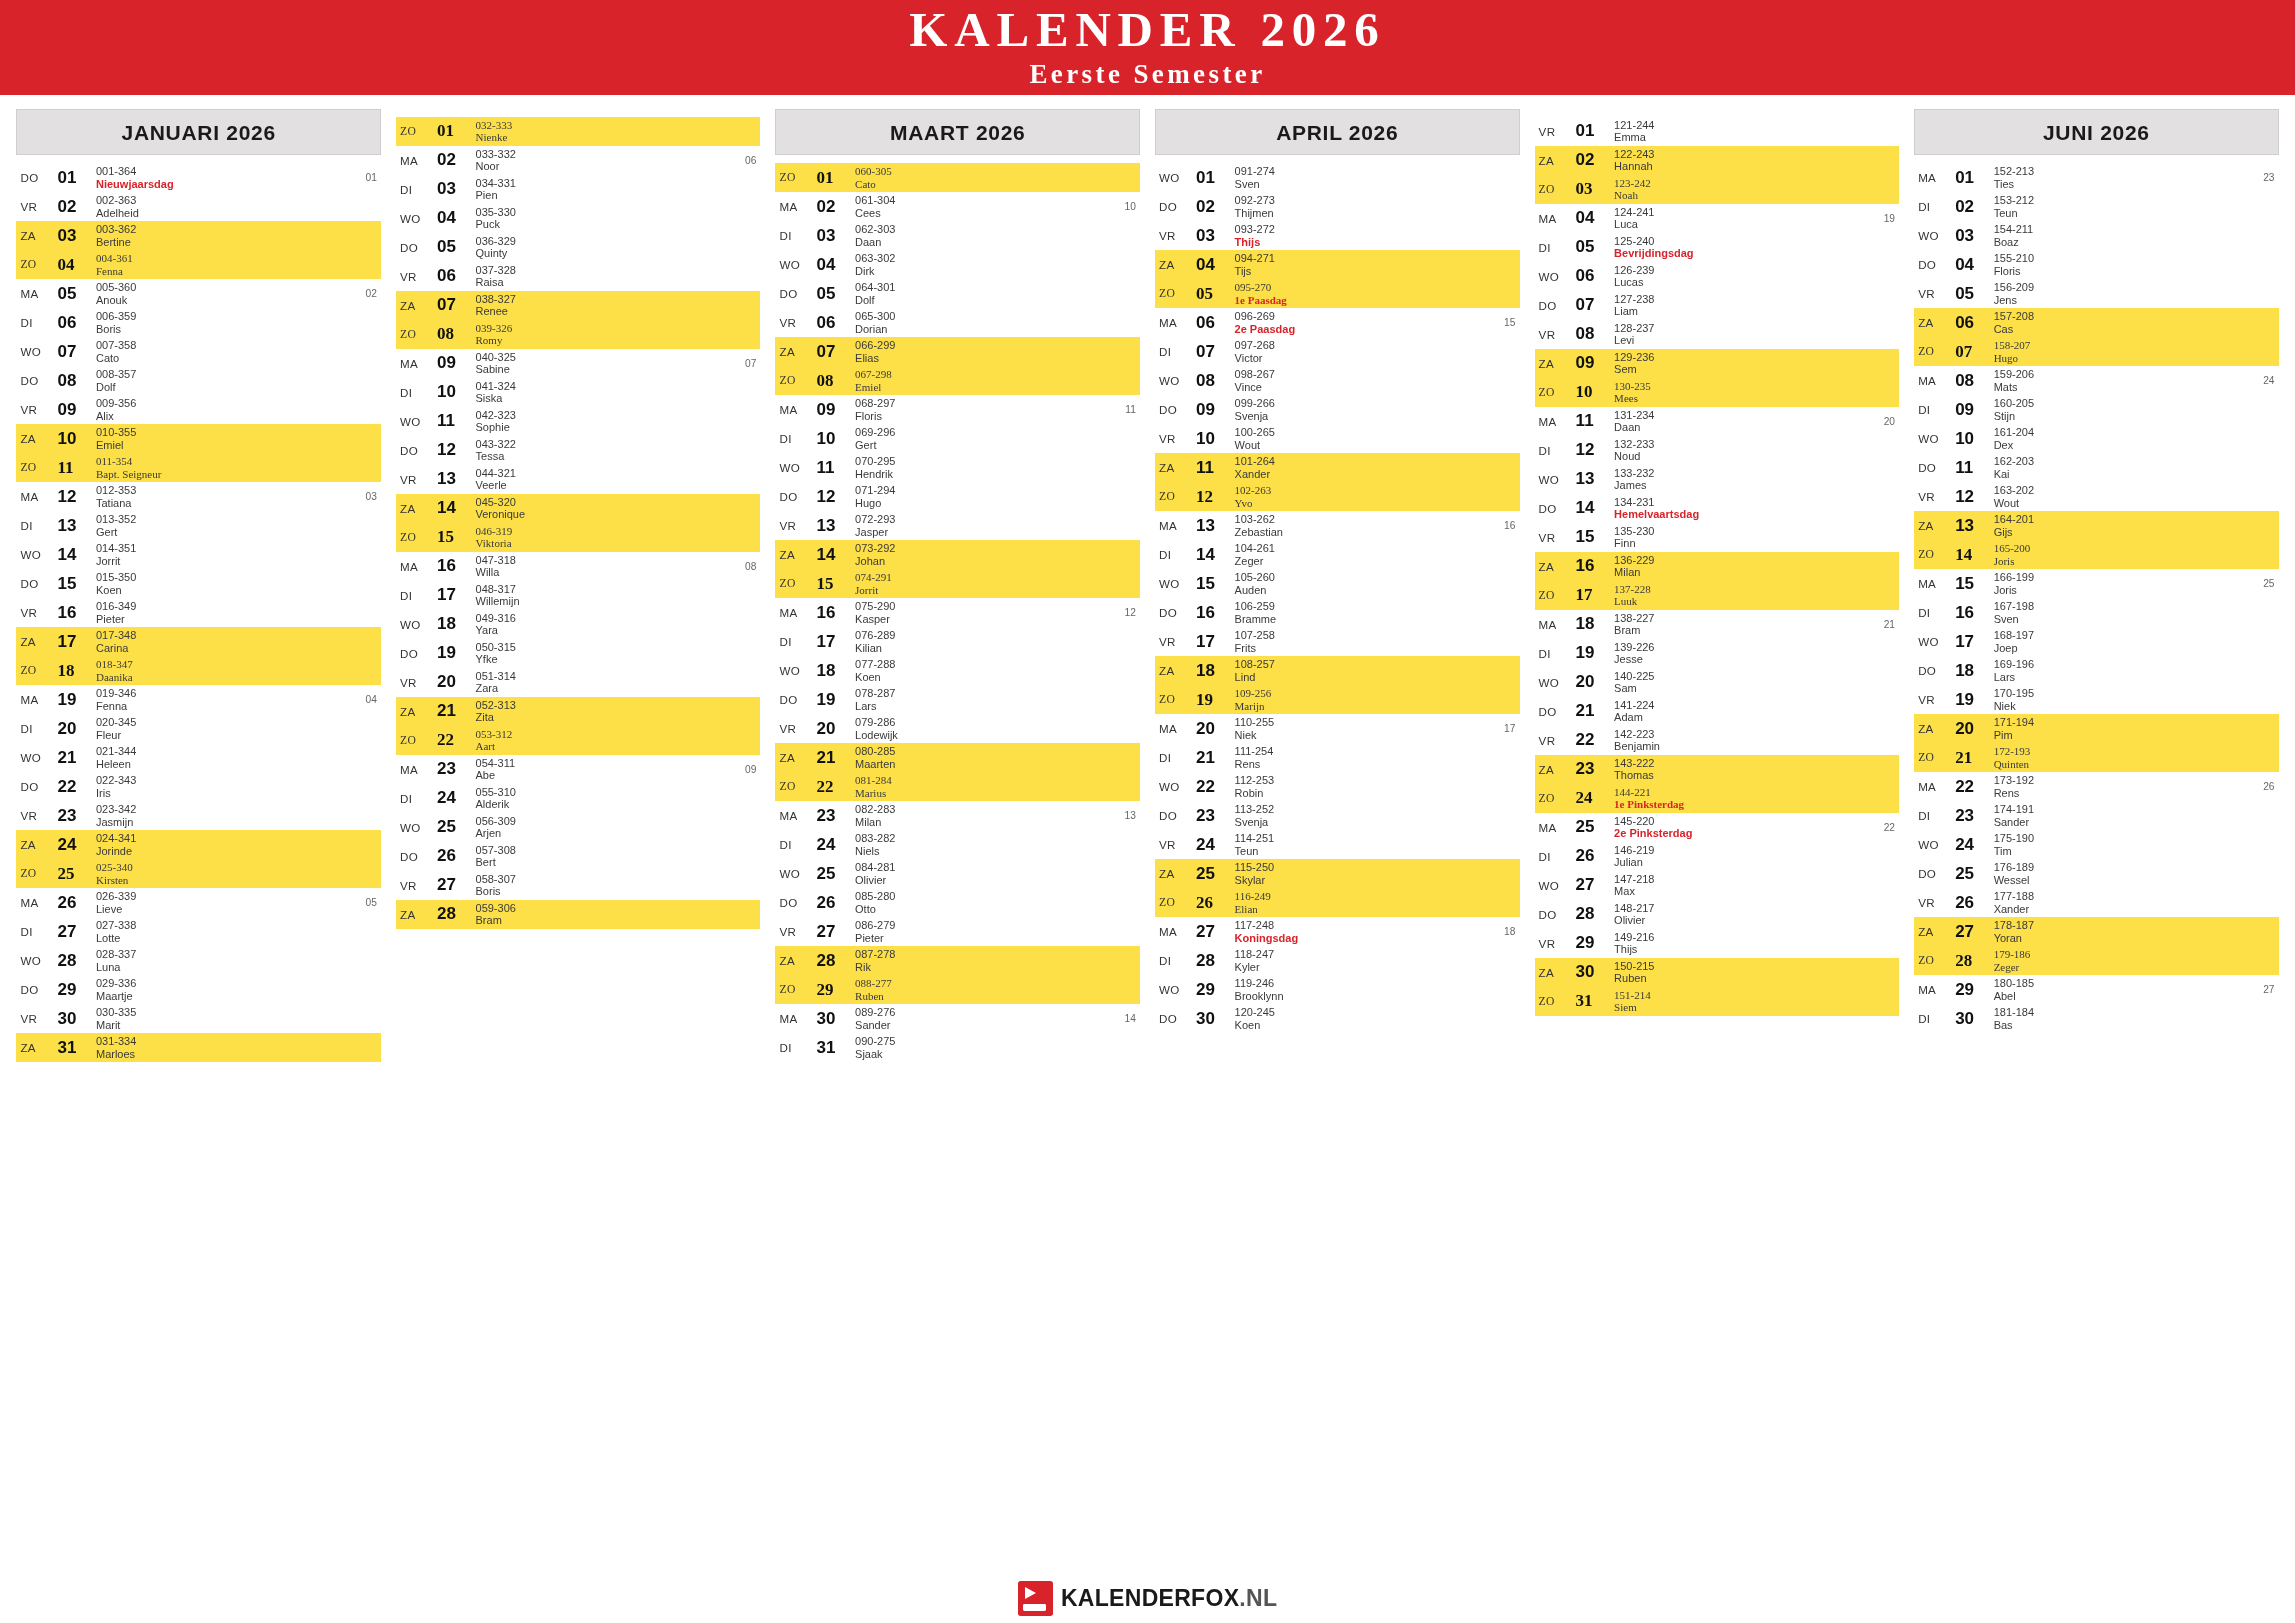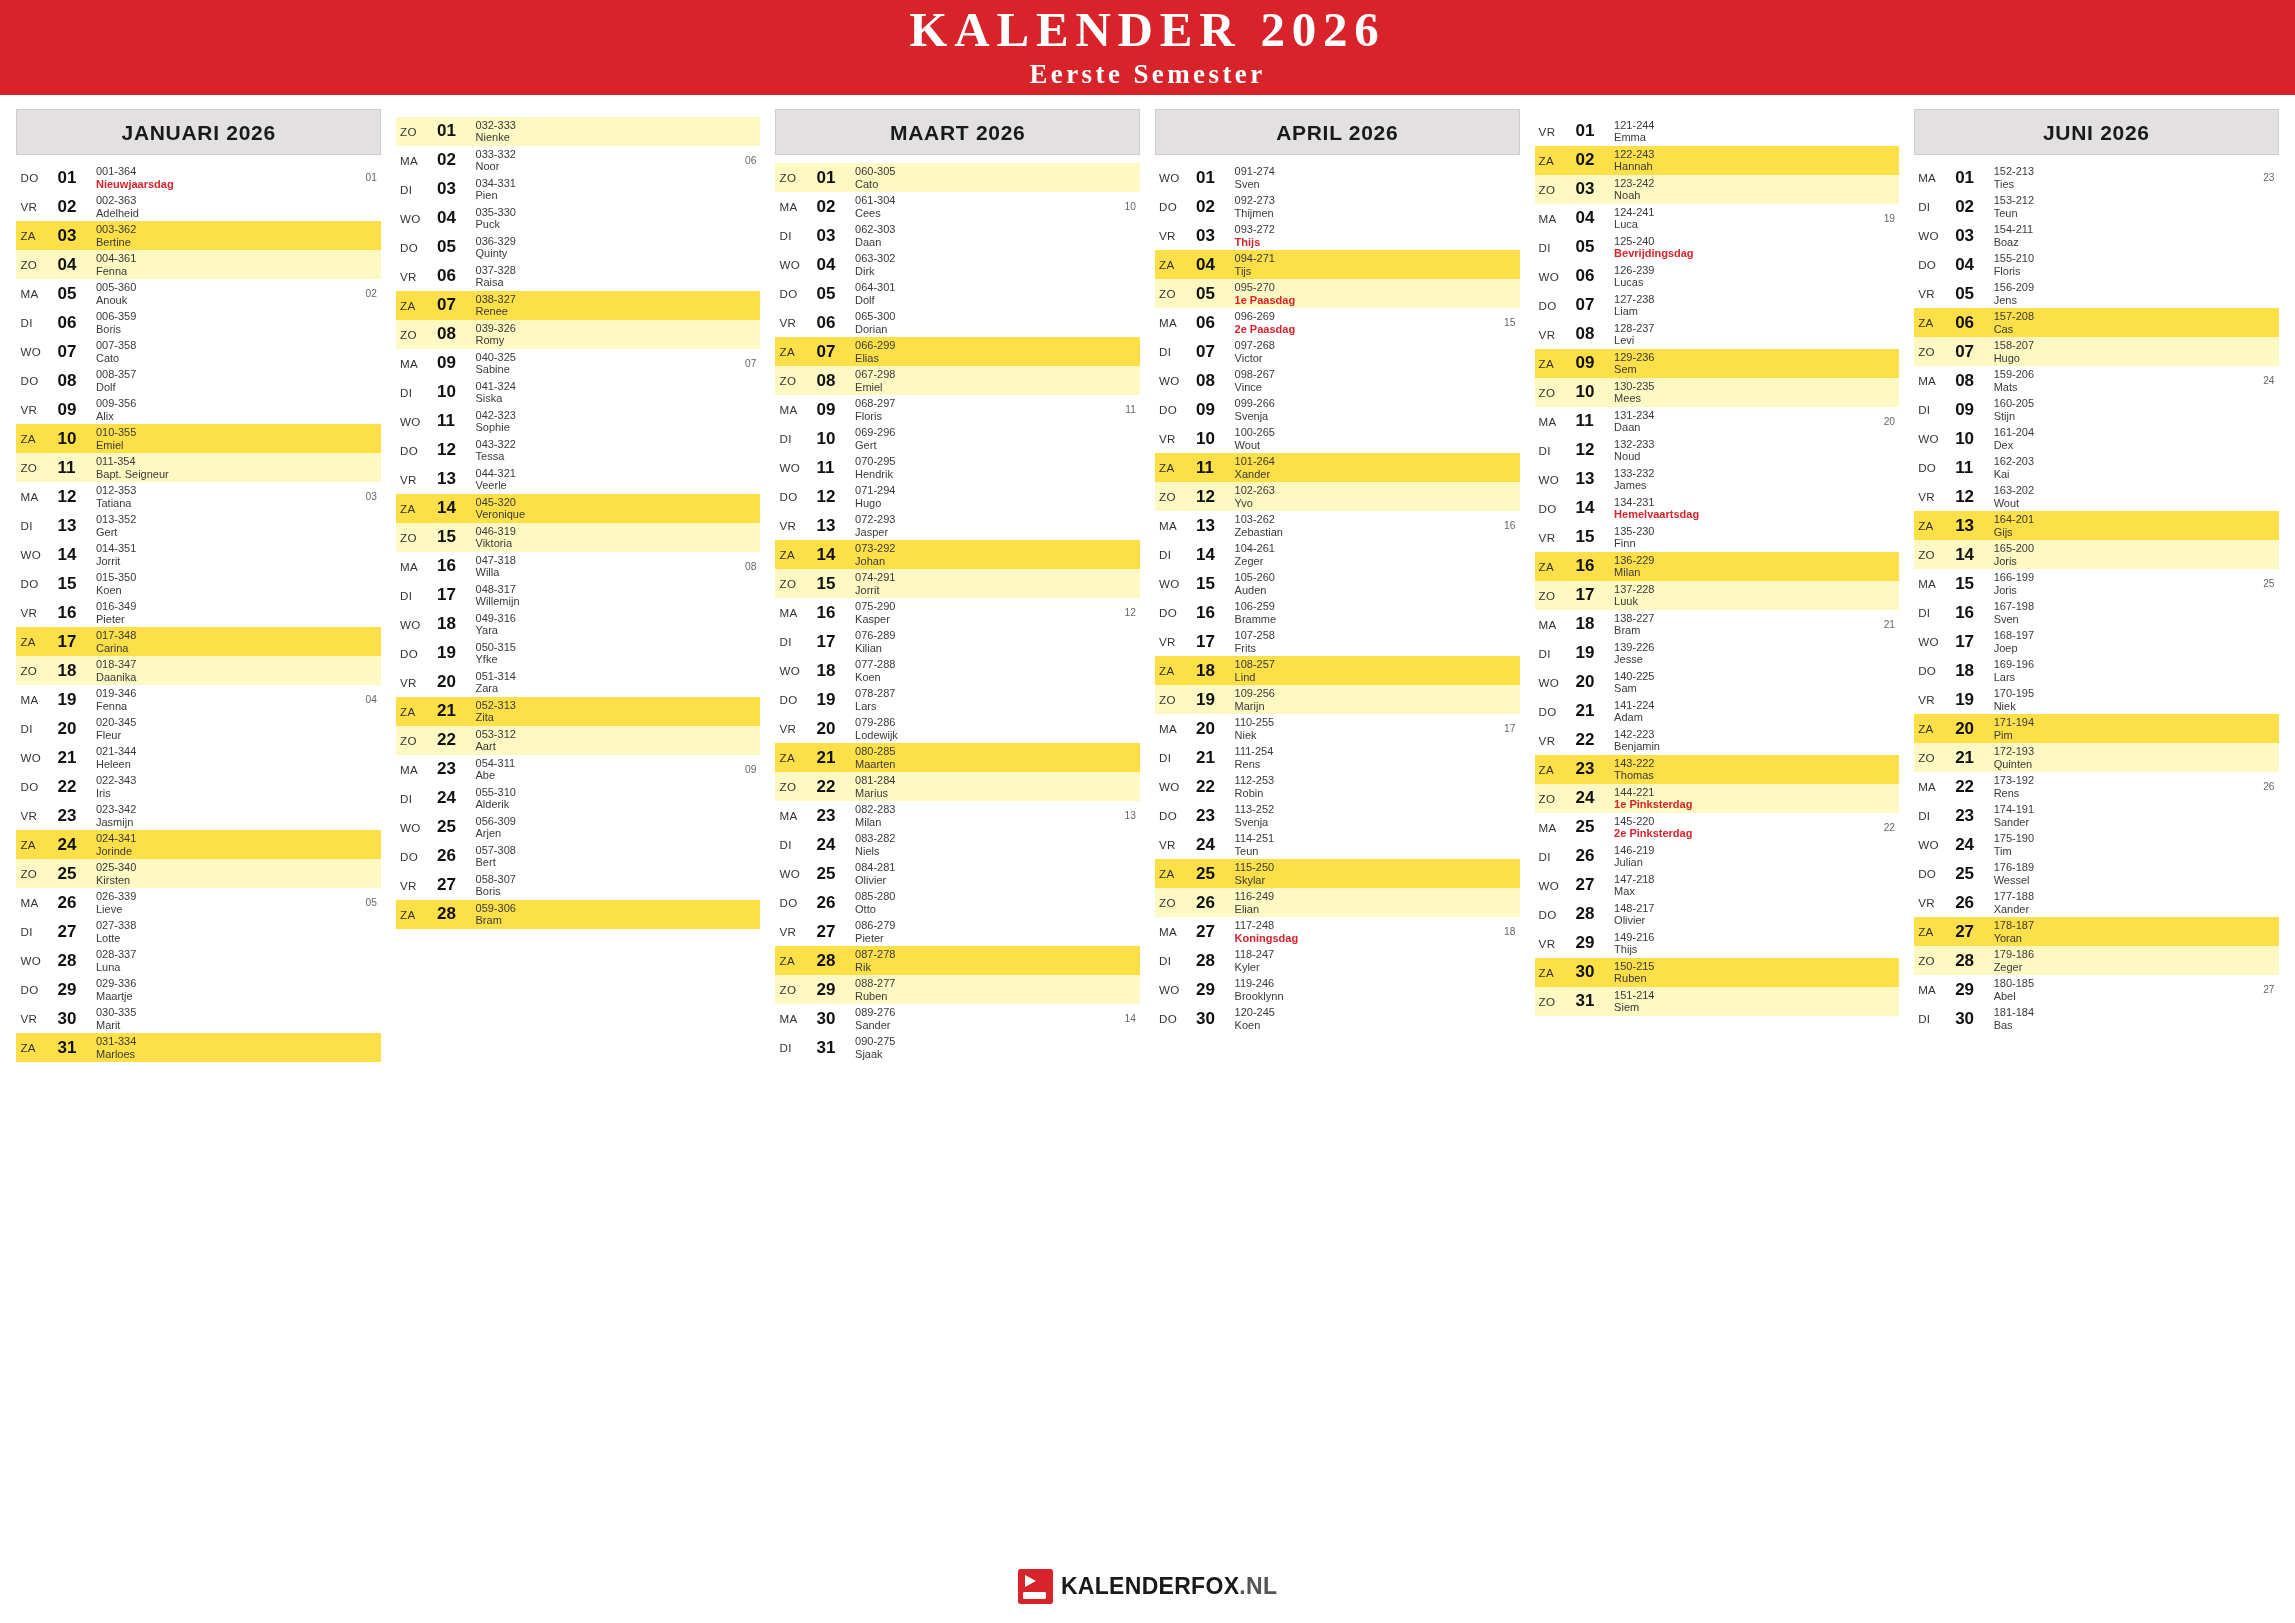--- a/index.html
+++ b/index.html
@@ -59,21 +59,21 @@
     margin-top: 8px;
   }
   .day {
     display: flex;
     align-items: center;
     height: 29px;
     padding: 0 2.7px 0 4.1px;
     position: relative;
   }
   .day.shade-light { background: #fde047; }
-  .day.shade-dark  { background: #fef9c3; }
+  .day.shade-dark  { background: #fde047; font-family: Liberation Serif, serif; }
   .dow {
     width: 37px;
     font-size: 11.6px;
     color: #333333;
     font-weight: normal;
     letter-spacing: 0.3px;
   }
   .dnum {
     width: 33px;
     font-size: 17px;
@@ -105,21 +105,21 @@
     width: 23px;
     text-align: right;
     font-size: 10.2px;
     color: #666666;
     padding-right: 1.4px;
   }
   .footer {
     position: absolute;
     left: 0;
     right: 0;
-    bottom: 19px;
+    bottom: 7px;
     display: flex;
     align-items: center;
     justify-content: center;
     gap: 8.2px;
   }
   .logo-mark {
     width: 35px;
     height: 35px;
     background: #d8232a;
     border-radius: 2.7px;

